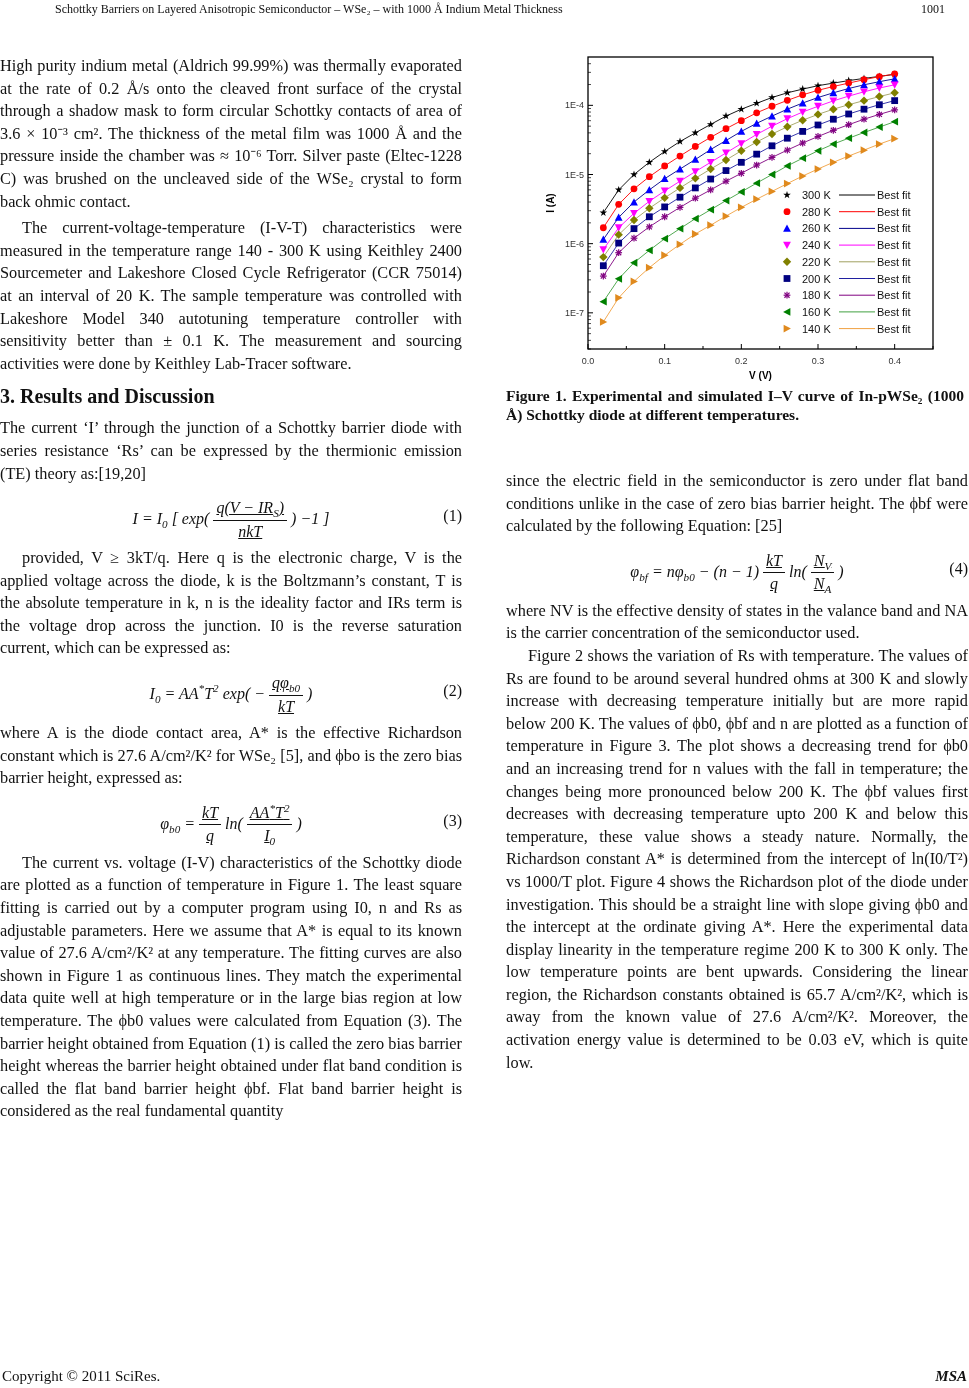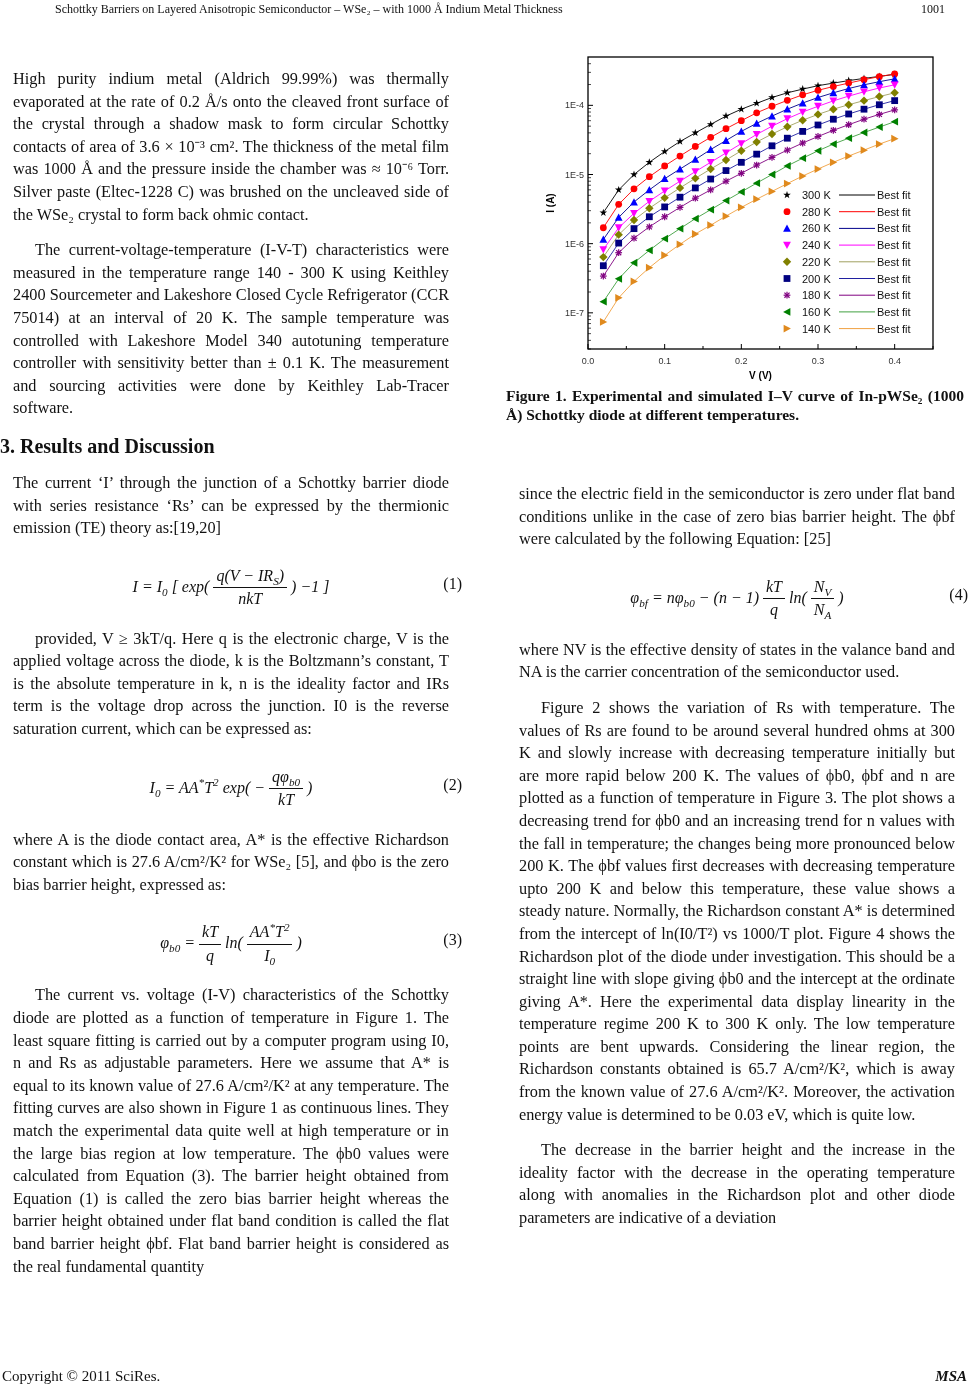--- a/index.html
+++ b/index.html
@@ -3,27 +3,27 @@
 <meta charset="utf-8">
 <style>
   html,body{margin:0;padding:0;background:#fff;}
   body{width:969px;height:1388px;position:relative;overflow:hidden;font-family:"Liberation Serif",serif;color:#111;}
   .hdr{position:absolute;top:2px;left:0;width:969px;height:22px;font-size:12px;}
   .hdr .t{position:absolute;left:55px;top:0;}
   .hdr .p{position:absolute;right:24px;top:0;}
   .col{position:absolute;font-size:16.3px;line-height:22.6px;text-align:justify;}
   .colL{left:0;top:55px;width:462px;}
   .colR{left:506px;top:470px;width:462px;}
-  p{margin:13px;font-family:Liberation Serif, serif;}
+  p{margin:0;font-family:Liberation Serif, serif;}
   .ind{text-indent:22px;}
   h2{font-size:20px;font-weight:bold;margin:8px 0 8px 0;line-height:26px;}
   .eq{position:relative;height:62px;font-style:italic;font-size:16px;padding-left:21px;}
   .eq .num{position:absolute;right:0;top:20px;font-style:normal;}
   .eq .body{position:absolute;left:0;right:0;top:12px;text-align:center;}
-  .frac{display:inline-block;vertical-align:middle;}
+  .frac{display:inline-block;vertical-align:middle;text-decoration:underline;}
   .frac span{display:block;padding:0 3px;}
   .frac .n{border-bottom:1px solid #111;}
   .caption{position:absolute;left:506px;top:386px;width:458px;font-weight:bold;font-size:15.5px;line-height:19px;text-align:justify;}
   .foot{position:absolute;top:1368px;left:0;width:969px;font-size:15px;}
   .foot .l{position:absolute;left:2px;}
   .foot .r{position:absolute;right:2px;font-style:italic;font-weight:bold;}
   .chart{position:absolute;left:540px;top:48px;width:400px;height:336px;}
   .chart svg text{font-family:"Liberation Sans",sans-serif;}
   sub,sup{font-size:70%;line-height:0;}
 </style>
@@ -474,19 +474,18 @@
 <div class="caption">Figure 1. Experimental and simulated I–V curve of In-pWSe₂ (1000 Å) Schottky diode at different temperatures.</div>
 
 <div class="col colR">
   <p>since the electric field in the semiconductor is zero under flat band conditions unlike in the case of zero bias barrier height. The ϕbf were calculated by the following Equation: [25]</p>
   <div class="eq">
     <div class="body">φ<sub>bf</sub> = nφ<sub>b0</sub> − (n − 1) <span class="frac"><span class="n">kT</span><span>q</span></span> ln( <span class="frac"><span class="n">N<sub>V</sub></span><span>N<sub>A</sub></span></span> )</div>
     <span class="num">(4)</span>
   </div>
   <p>where NV is the effective density of states in the valance band and NA is the carrier concentration of the semiconductor used.</p>
   <p class="ind">Figure 2 shows the variation of Rs with temperature. The values of Rs are found to be around several hundred ohms at 300 K and slowly increase with decreasing temperature initially but are more rapid below 200 K. The values of ϕb0, ϕbf and n are plotted as a function of temperature in Figure 3. The plot shows a decreasing trend for ϕb0 and an increasing trend for n values with the fall in temperature; the changes being more pronounced below 200 K. The ϕbf values first decreases with decreasing temperature upto 200 K and below this temperature, these value shows a steady nature. Normally, the Richardson constant A* is determined from the intercept of ln(I0/T²) vs 1000/T plot. Figure 4 shows the Richardson plot of the diode under investigation. This should be a straight line with slope giving ϕb0 and the intercept at the ordinate giving A*. Here the experimental data display linearity in the temperature regime 200 K to 300 K only. The low temperature points are bent upwards. Considering the linear region, the Richardson constants obtained is 65.7 A/cm²/K², which is away from the known value of 27.6 A/cm²/K². Moreover, the activation energy value is determined to be 0.03 eV, which is quite low.</p>
-  <p class="ind" style="margin-top:4px">The decrease in the barrier height and the increase in the ideality factor with the decrease in the operating temperature along with anomalies in the Richardson plot and other diode parameters are indicative of a deviation</p>
 </div>
 
 <div class="foot">
   <span class="l">Copyright © 2011 SciRes.</span>
   <span class="r">MSA</span>
 </div>
 
 </body></html>

